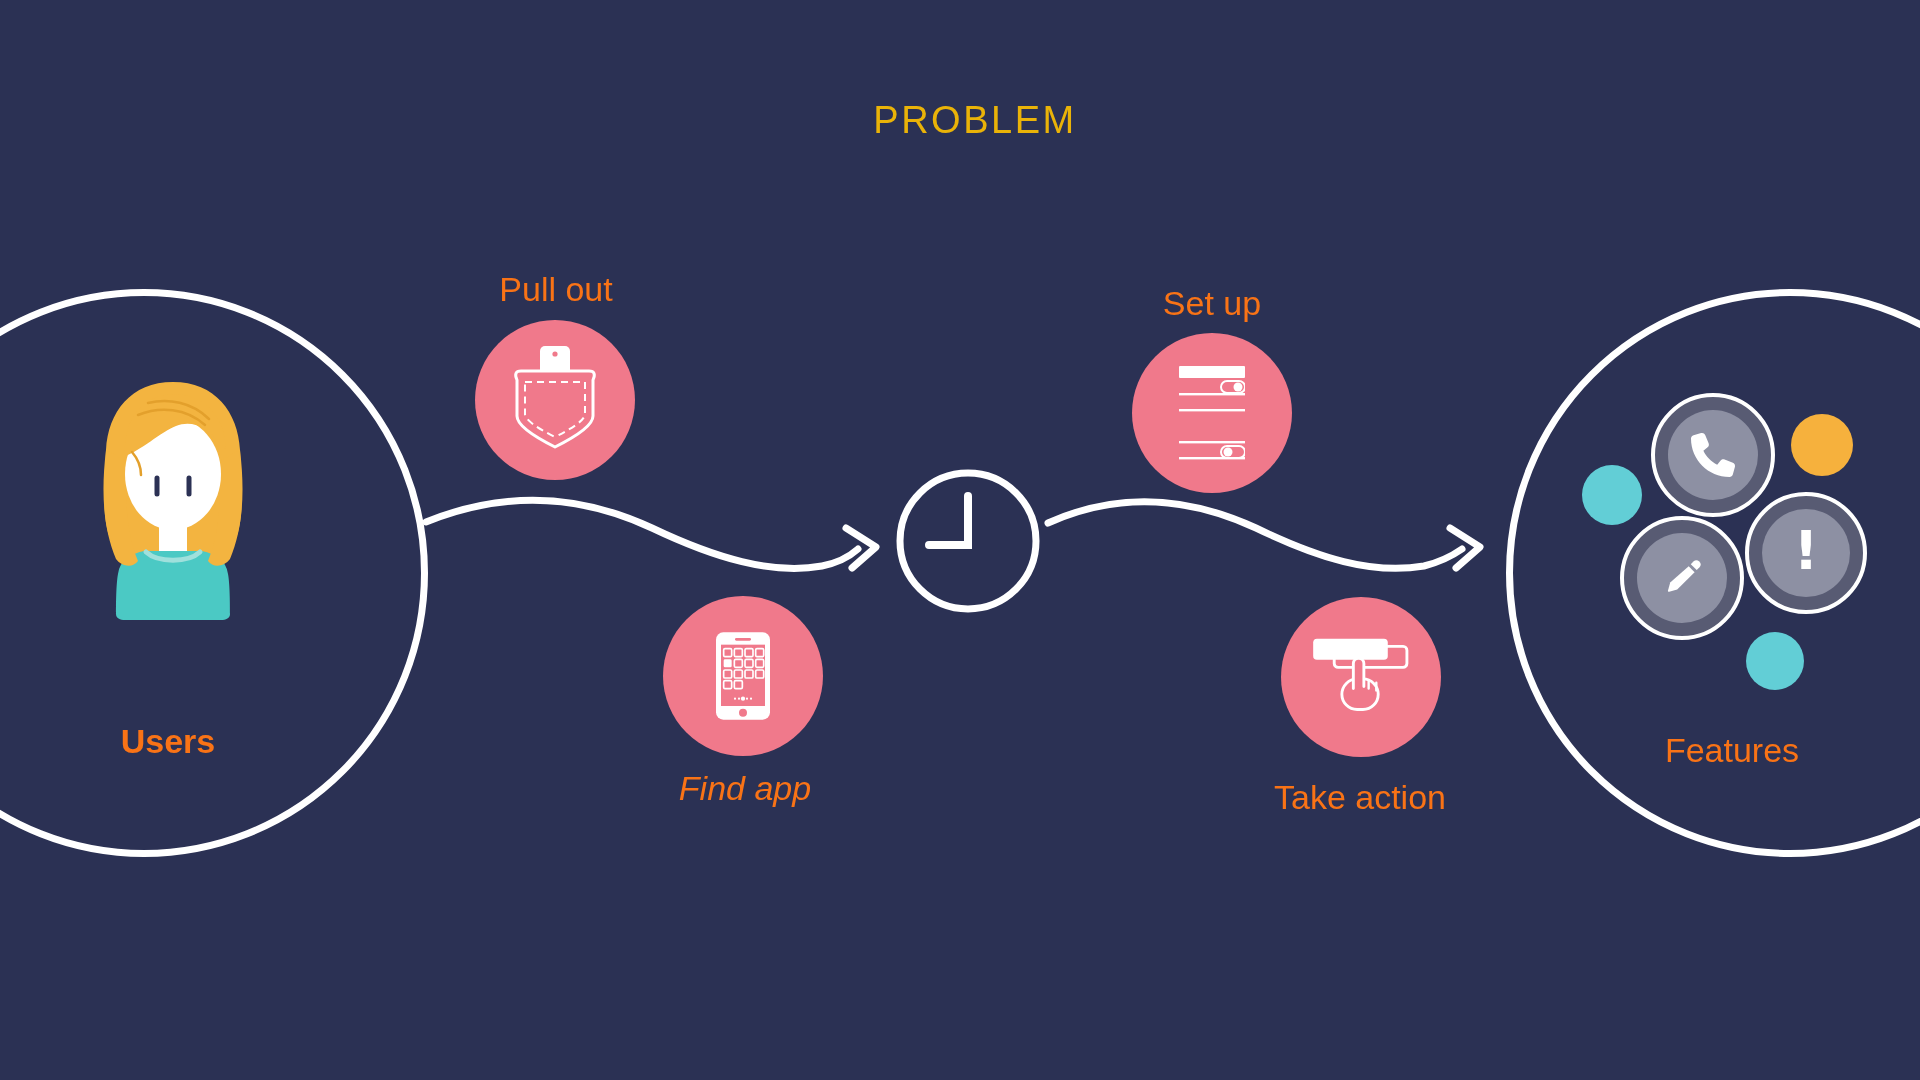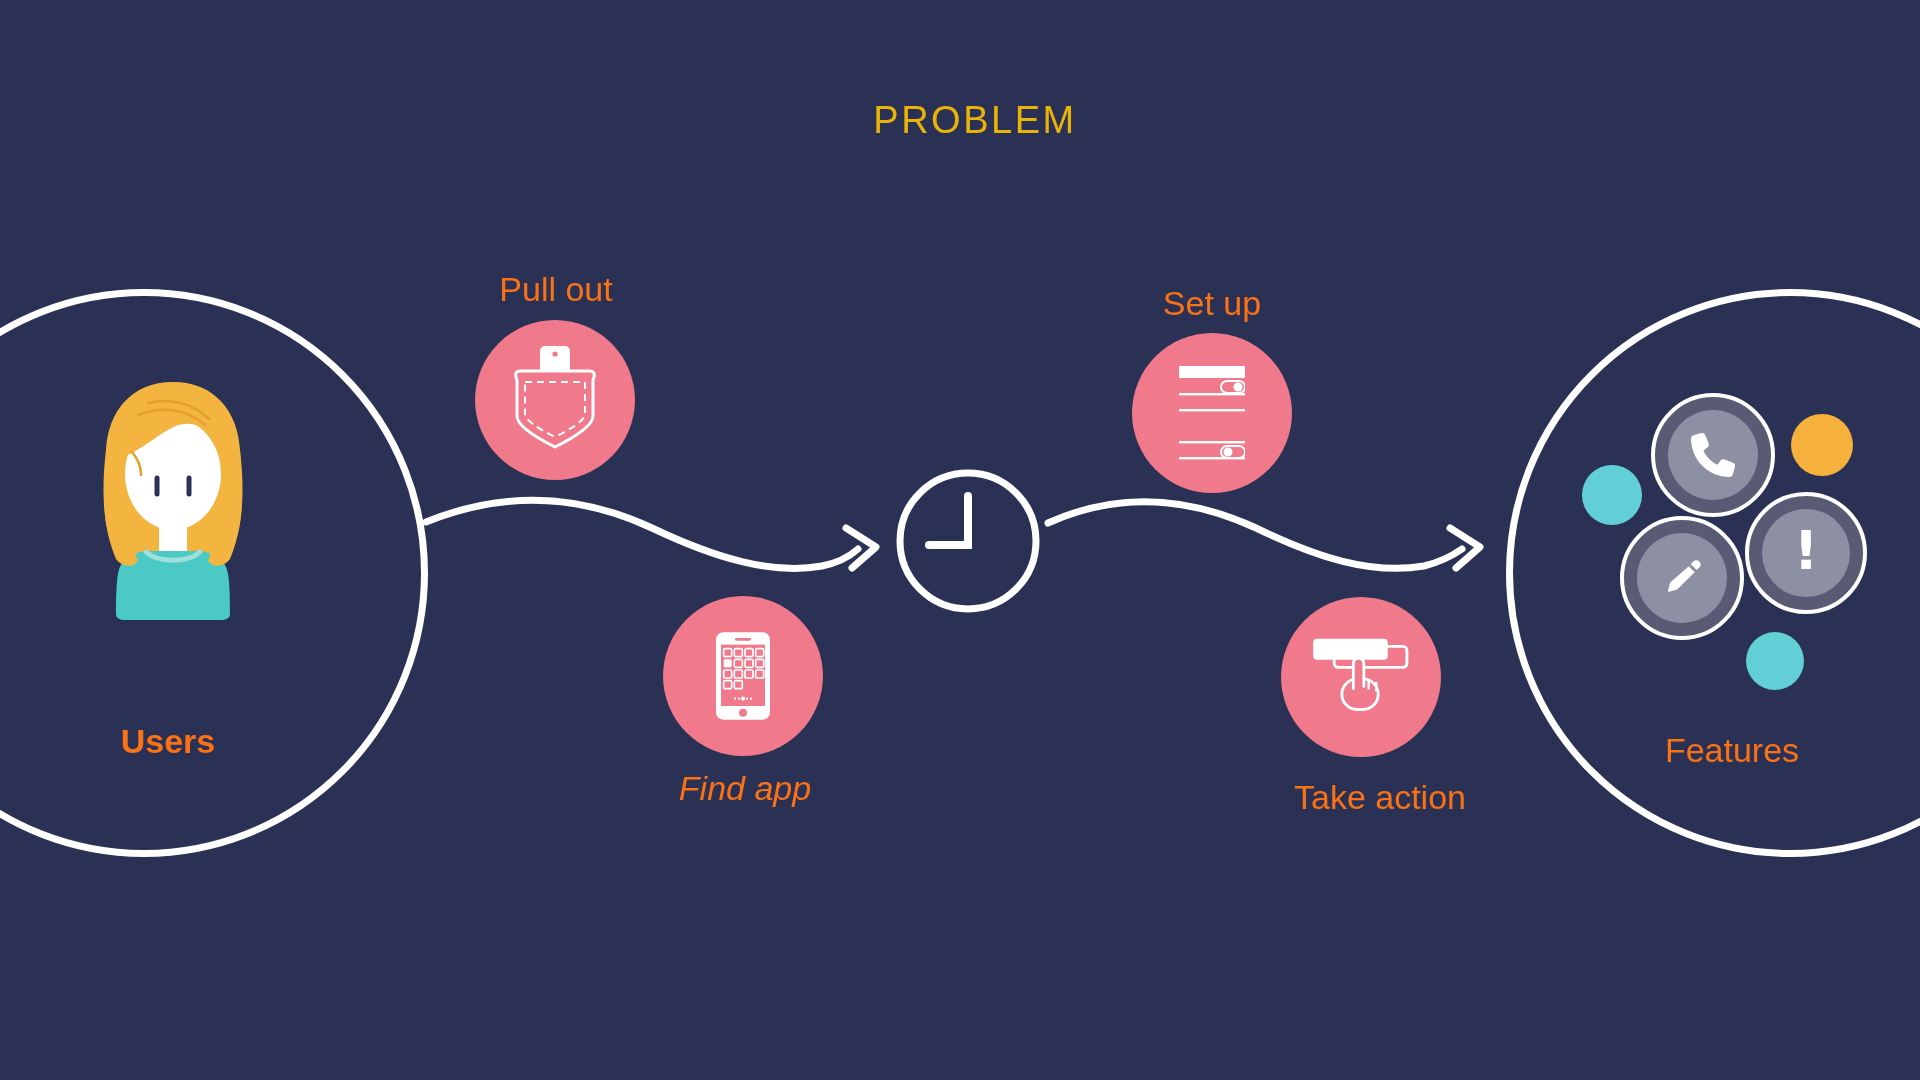--- a/index.html
+++ b/index.html
@@ -156,21 +156,21 @@
 
 <div class="pink-circle" style="left:1281px;top:597px;">
   <svg width="100" height="88" viewBox="0 0 104 92">
     <rect x="24" y="14" width="76" height="22" rx="4" fill="none" stroke="#ffffff" stroke-width="3"></rect>
     <rect x="2" y="6" width="78" height="22" rx="4" fill="#ffffff"></rect>
     <rect x="32" y="48" width="38" height="32" rx="16" fill="#f0798b" stroke="#ffffff" stroke-width="3"></rect>
     <path d="M 44 58 L 44 32 A 5.5 5.5 0 0 1 55 32 L 55 56" fill="#f0798b" stroke="#ffffff" stroke-width="3" stroke-linecap="round"></path>
     <path d="M 60 50 L 60 58 M 68 52 L 68 60" stroke="#ffffff" stroke-width="2.5" stroke-linecap="round"></path>
   </svg>
 </div>
-<div class="label" style="left:1360px;top:797px;margin-left:20px;">Take action</div>
+<div class="label" style="left:1360px;top:797px;">Take action</div>
 
 <div class="ring" style="left:1506px;top:289px;"></div>
 
 <div class="bubble" style="left:1651px;top:393px;width:124px;height:124px;">
   <svg width="44" height="44" viewBox="0 0 512 512">
     <path fill="#ffffff" d="M164.9 24.6c-7.7-18.6-28-28.5-47.4-23.2l-88 24C12.1 30.2 0 46 0 64C0 311.4 200.6 512 448 512c18 0 33.8-12.1 38.6-29.5l24-88c5.3-19.4-4.6-39.7-23.2-47.4l-96-40c-16.3-6.8-35.2-2.1-46.3 11.6L304.7 368C234.3 334.7 177.3 277.7 144 207.3L193.3 167c13.7-11.2 18.4-30 11.6-46.3l-40-96z"></path>
   </svg>
 </div>
 
 <div class="dot yellow" style="left:1791px;top:414px;width:62px;height:62px;"></div>

